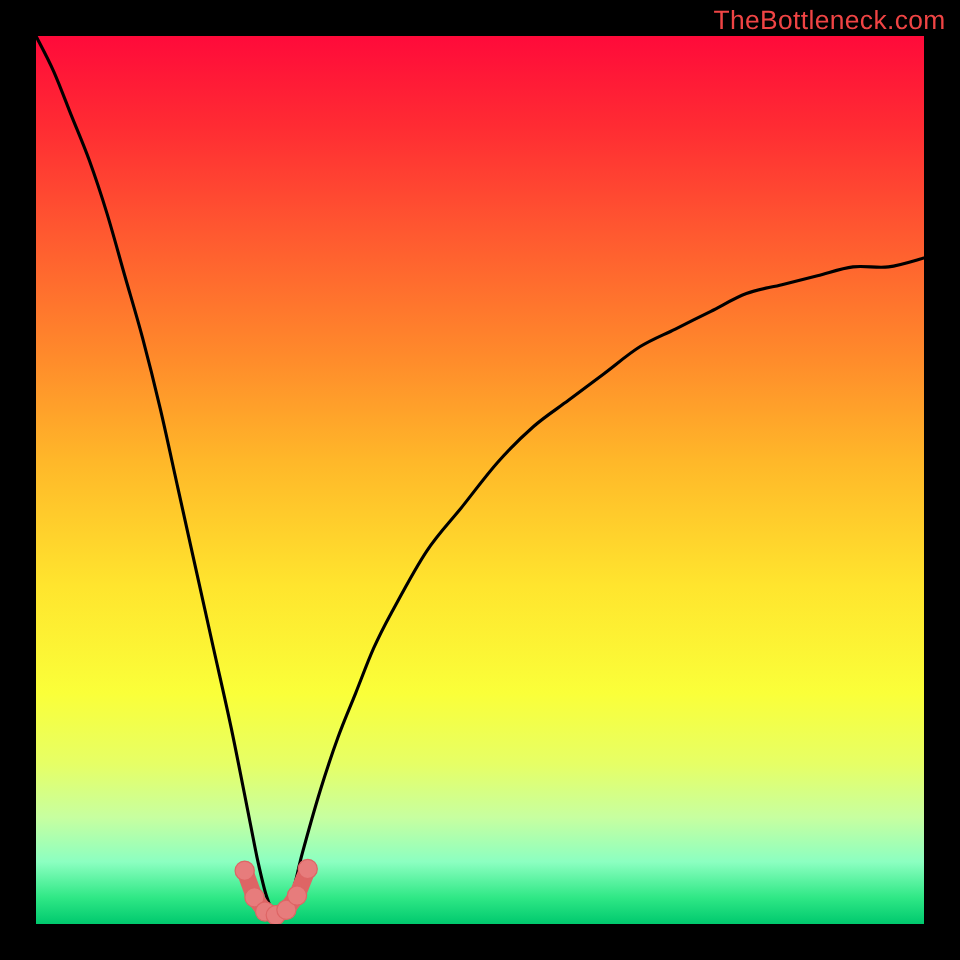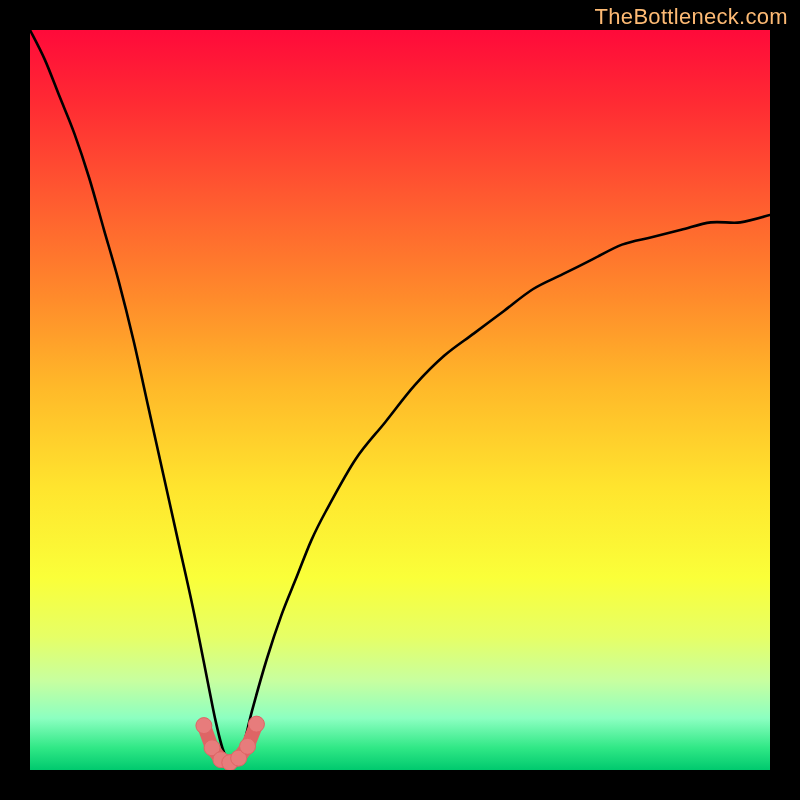--- a/index.html
+++ b/index.html
@@ -49,21 +49,21 @@
   .curve-svg {
     position: absolute;
     inset: 0;
     width: 740px;
     height: 740px;
   }
   .watermark {
     position: absolute;
     top: 4px;
     right: 12px;
-    color: #fdba74;
+    color: #ef4444;
     font-size: 22px;
     font-weight: 500;
     letter-spacing: 0.3px;
   }
 </style>
 </head>
 <body>
 
 <div class="frame">
 

